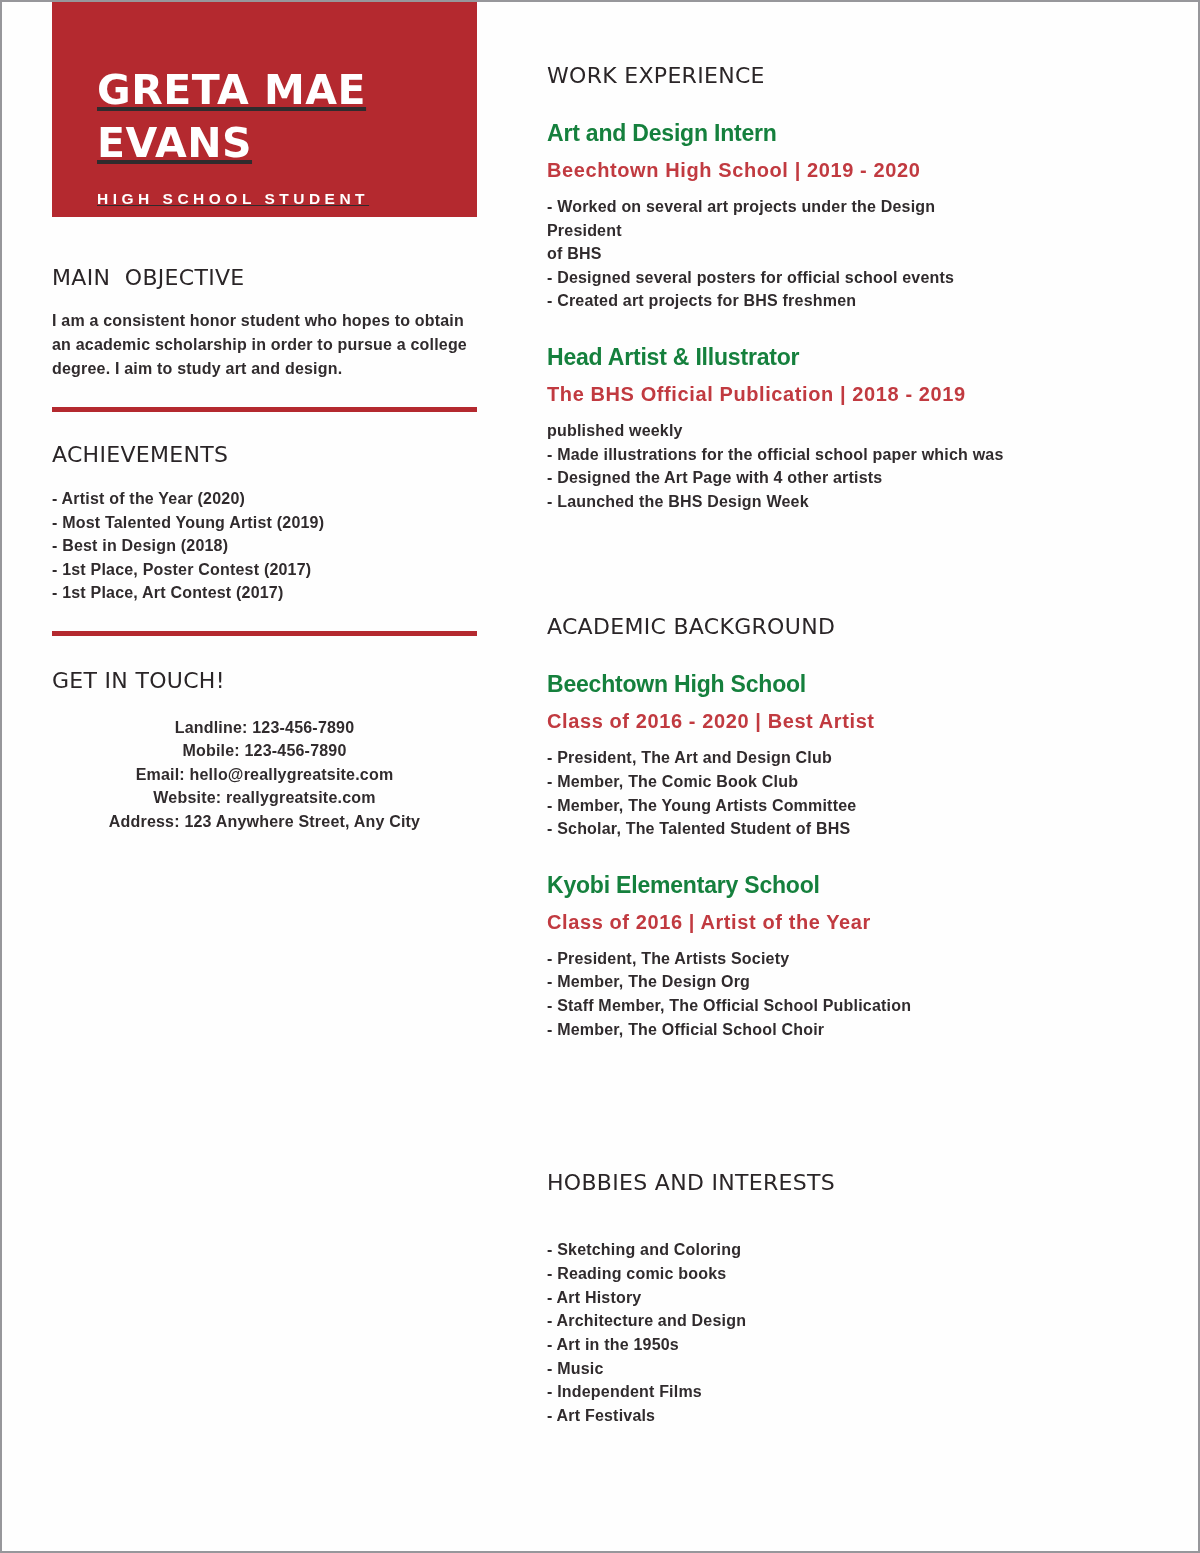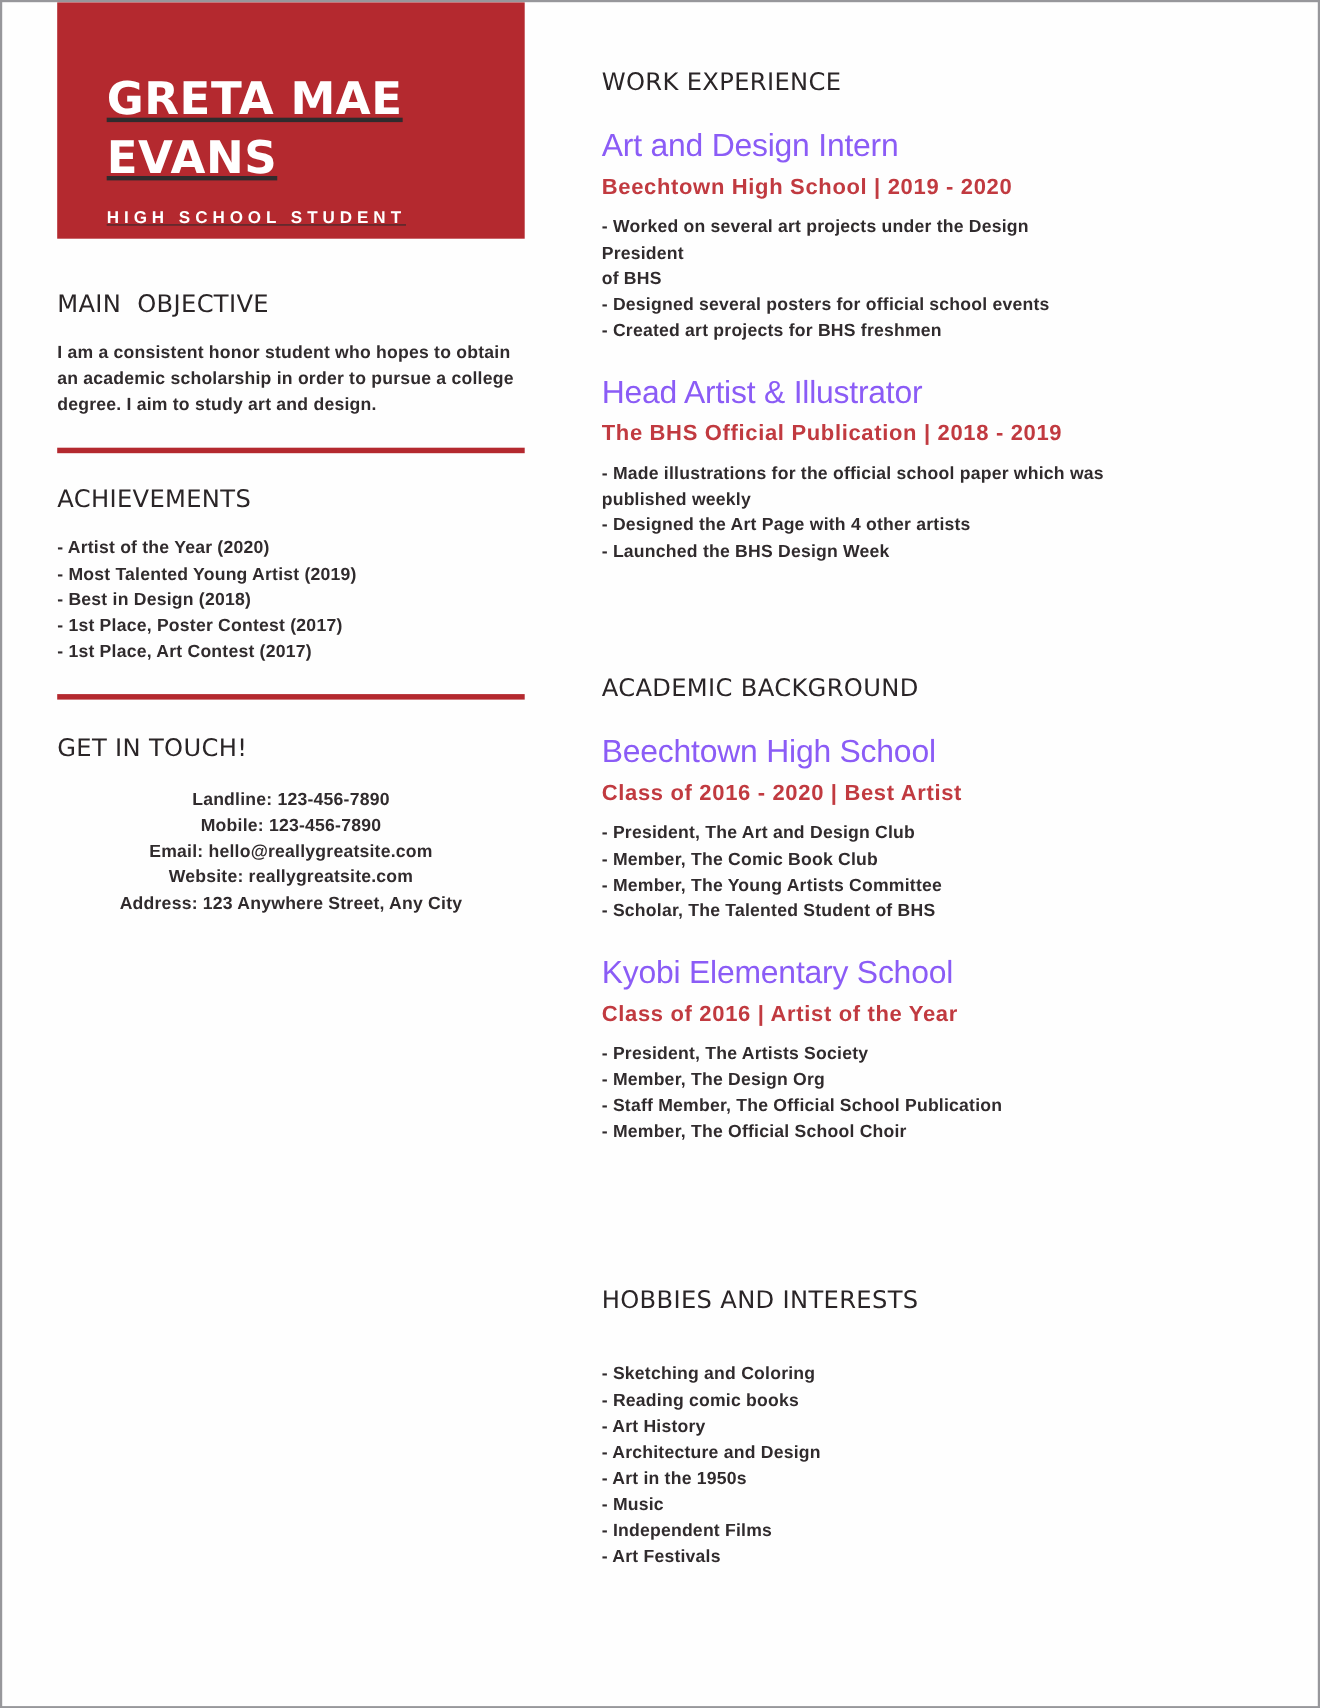--- a/index.html
+++ b/index.html
@@ -41,22 +41,22 @@
 
   
   h2.sec{
     font-family:"DejaVu Sans",sans-serif;
     font-weight:normal;font-size:22px;line-height:30px;
     letter-spacing:.3px;color:var(--head);
     white-space:pre-wrap;
   }
   h3.sub{
     font-family:"Liberation Sans",sans-serif;
-    font-weight:normal;font-size:29px;line-height:27px;
-    letter-spacing:-.2px;color:#8b5cf6;
+    font-weight:bold;font-size:23px;line-height:27px;
+    letter-spacing:-.2px;color:#15803d;
   }
   .meta{
     margin-top:12px;
     font-size:20px;font-weight:bold;letter-spacing:.6px;
     color:var(--accent-text);
   }
 
   
   .body-text{font-size:16px;font-weight:bold;letter-spacing:.2px;}
   .objective p{margin-top:16px;font-size:16px;font-weight:bold;line-height:24px;letter-spacing:.2px;}
@@ -143,22 +143,22 @@
             <div>of BHS</div>
             <div>- Designed several posters for official school events</div>
             <div>- Created art projects for BHS freshmen</div>
           </div>
       </div>
 
       <div class="entry">
         <h3 class="sub">Head Artist &amp; Illustrator</h3>
         <div class="meta">The BHS Official Publication | 2018 - 2019</div>
         <div class="lines body-text">
+            <div>published weekly</div>
             <div>- Made illustrations for the official school paper which was</div>
-            <div>published weekly</div>
             <div>- Designed the Art Page with 4 other artists</div>
             <div>- Launched the BHS Design Week</div>
           </div>
       </div>
     </section>
 
     <section class="sec-academic">
       <h2 class="sec">ACADEMIC BACKGROUND</h2>
 
       <div class="entry">

